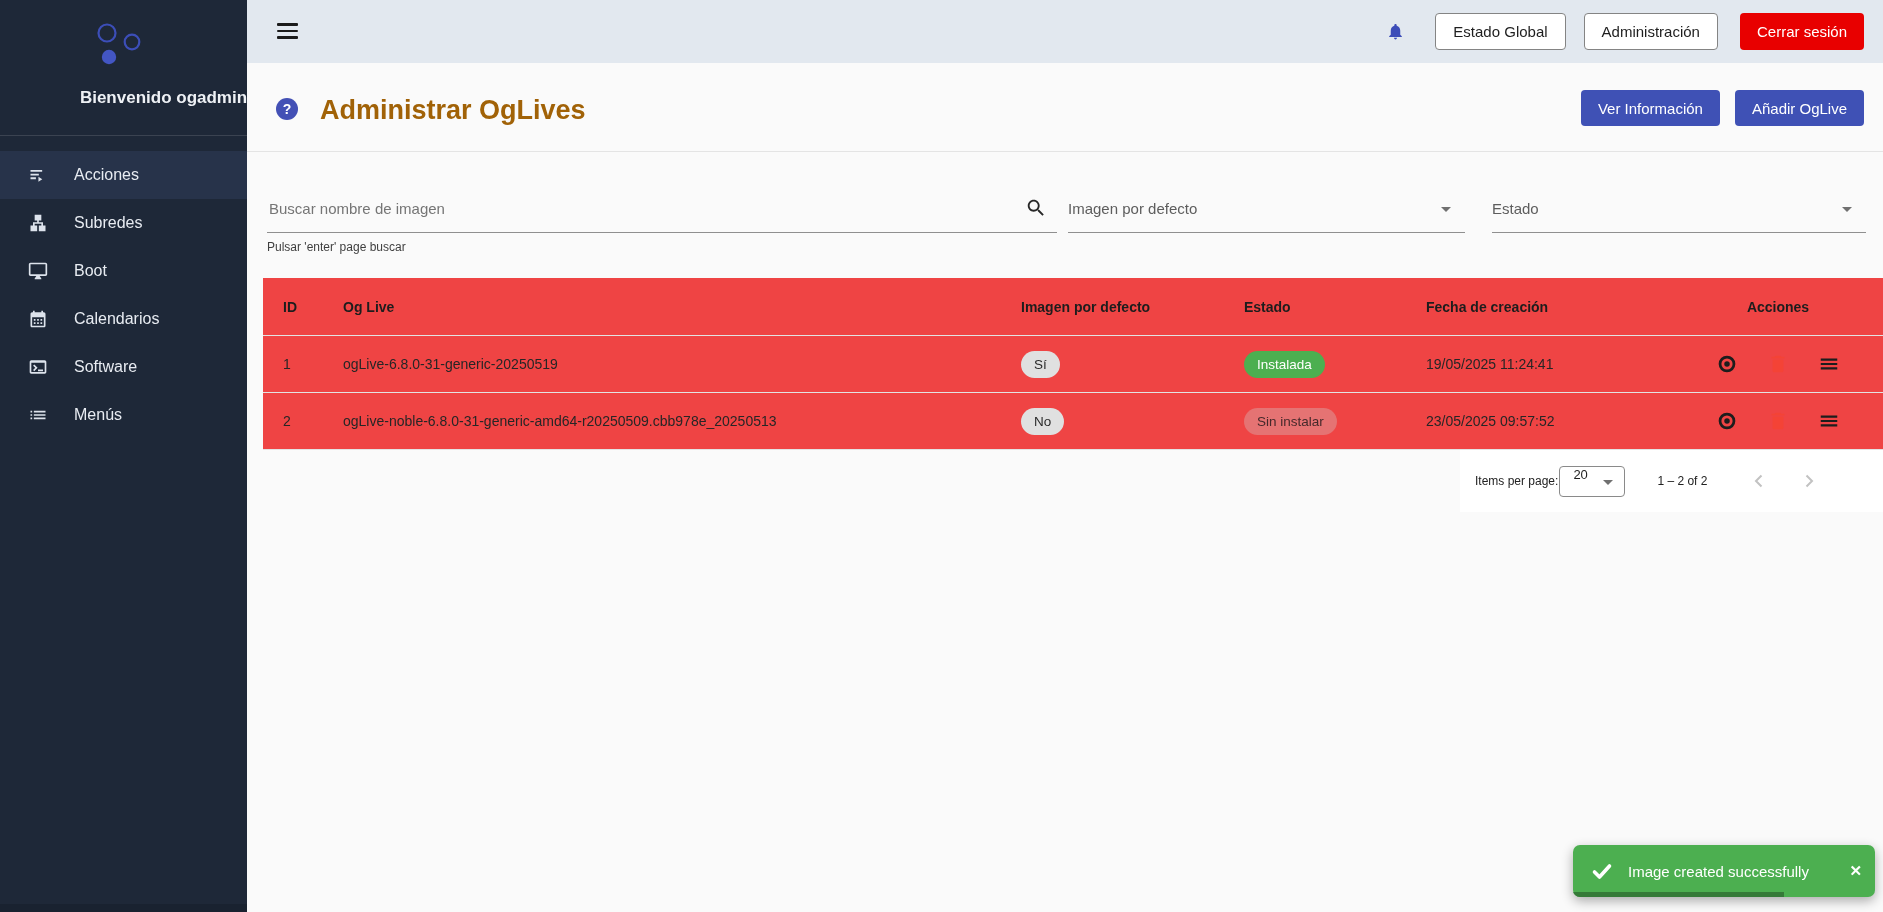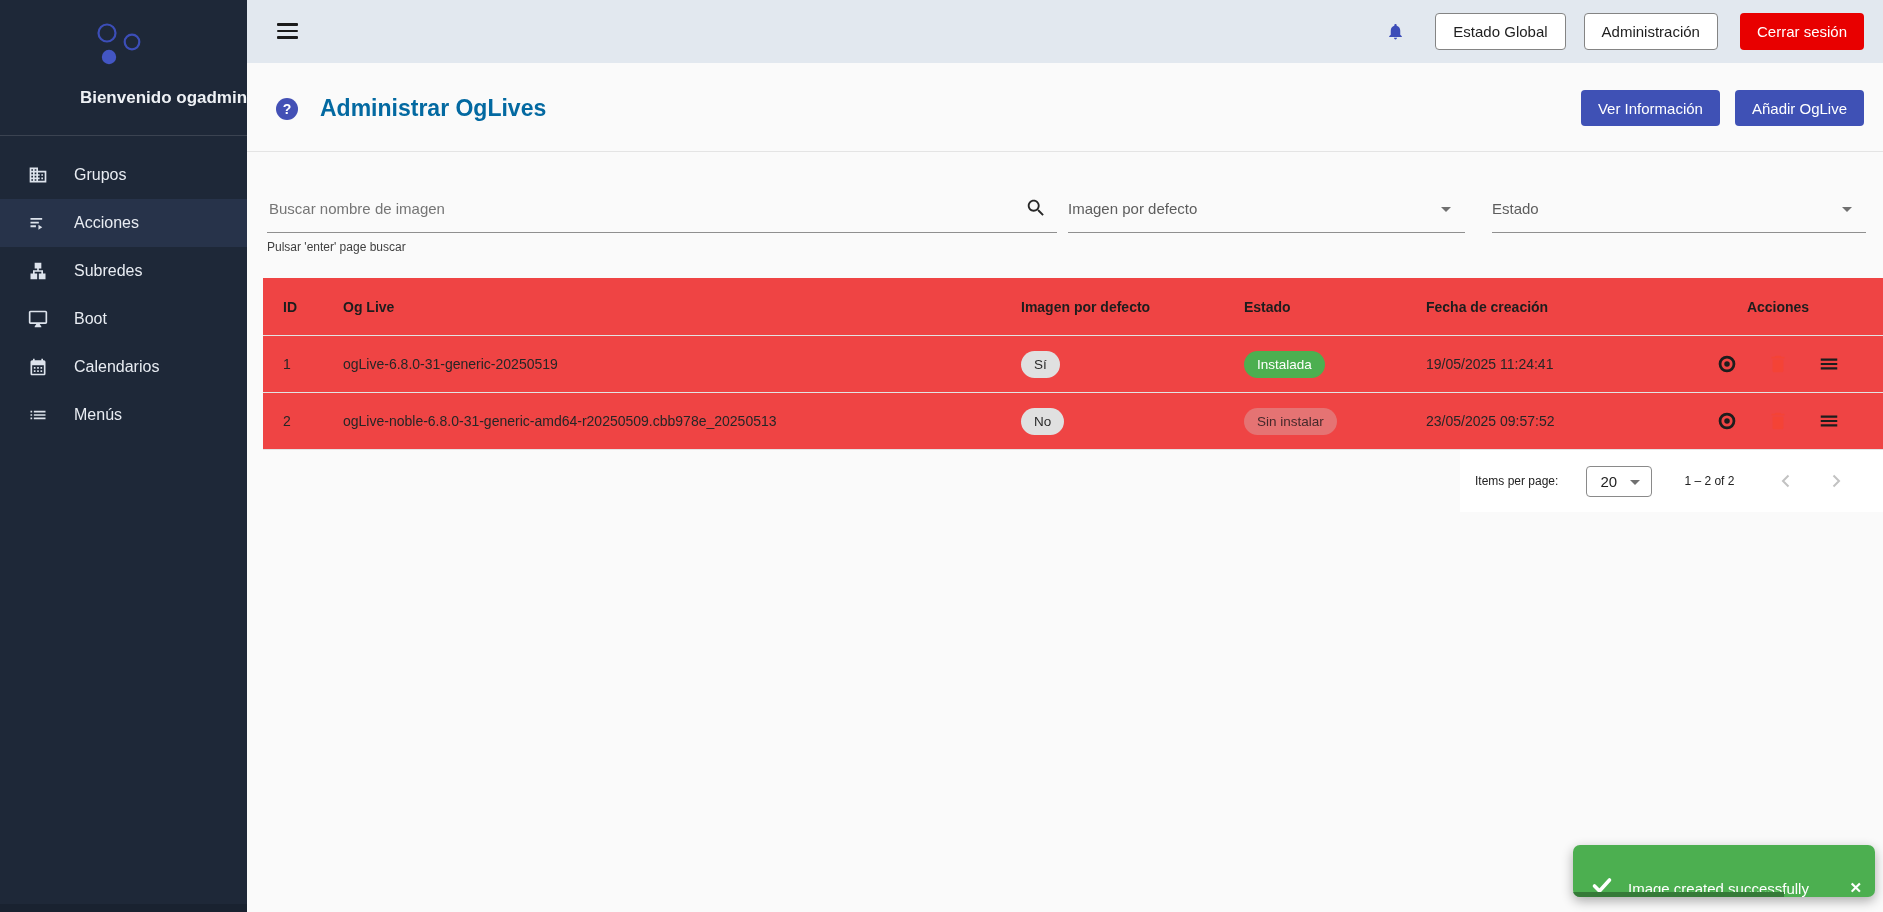--- a/index.html
+++ b/index.html
@@ -33,21 +33,21 @@
          font-family:"Liberation Sans", sans-serif; }
   .btn-outline { background:#ffffff; border:1px solid #848484; color:#1e1e1e; margin-left:18px; }
   .btn-danger { background:#e80000; border:none; color:#ffffff; margin-left:22px; }
 
   
   .page-header { position:absolute; left:247px; top:63px; width:1636px; height:89px;
                  border-bottom:1px solid #e4e4e4; background:#fafafa; }
   .help-badge { position:absolute; left:29px; top:35px; width:22px; height:22px; border-radius:50%;
                 background:#4350b5; color:#fff; font-size:14px; font-weight:bold;
                 display:flex; align-items:center; justify-content:center; cursor:pointer; }
-  .page-title { position:absolute; left:73px; top:32px; font-size:23px; font-weight:bold; color:#0369a1; }
+  .page-title { position:absolute; left:73px; top:32px; font-size:27px; font-weight:bold; color:#a16207; }
   .header-actions { position:absolute; right:19px; top:27px; display:flex; gap:15px; }
   .btn-primary { background:#3f51b5; color:#fff; border:none; height:36px; }
 
   
   .filters { position:absolute; left:247px; top:152px; width:1636px; height:126px; }
   .search-field { position:absolute; left:20px; top:33px; width:790px; height:48px;
                   border-bottom:1px solid #8f8f8f; }
   .search-field input { width:740px; height:46px; border:none; outline:none; background:transparent;
                         font-size:15px; color:#3d3d3d; font-family:"Liberation Sans", sans-serif; }
   .search-field input::placeholder { color:#757575; opacity:1; }
@@ -76,60 +76,52 @@
   .chip-salmon { background:#e57373; color:#45292b; }
   .icon-btn { width:22px; height:22px; cursor:pointer; }
   .icon-eye { color:#1d1d1d; }
   .icon-trash { color:#f44336; }
   .icon-rowmenu { color:#1d1d1d; }
 
   
   .paginator { position:absolute; left:1460px; top:450px; width:423px; height:62px; background:#ffffff;
                display:flex; align-items:center; font-size:12px; color:#222222; }
   .pp-label { margin-left:15px; }
-  .pp-select { margin-left:28px; width:66px; height:31px; border:1px solid #8a8a8a; border-radius:4px;
-               display:flex; align-items:center; padding-left:13px; position:relative; cursor:pointer;
-               font-size:15px; color:#1f1f1f; }
+  .pp-select { margin-left:1px; width:66px; height:31px; border:1px solid #8a8a8a; border-radius:4px;
+               display:flex; align-items:flex-start; padding-left:13px; position:relative; cursor:pointer;
+               font-size:13px; color:#1f1f1f; }
   .pp-select .select-arrow { right:11px; top:13px; }
   .pp-range { margin-left:32px; }
   .pp-chevron { width:24px; height:24px; color:#c2c2c2; cursor:default; }
   .pp-prev { margin-left:40px; }
   .pp-next { margin-left:26px; }
 
   
   .toast { position:absolute; left:1573px; top:845px; width:302px; height:52px; background:#4caf50;
-           border-radius:7px; box-shadow:0 4px 12px rgba(0,0,0,0.32); display:flex; align-items:flex-end;
+           border-radius:7px; box-shadow:0 4px 12px rgba(0,0,0,0.32); display:flex; align-items:center;
            color:#ffffff; overflow:hidden; }
   .toast-check { width:24px; height:24px; margin-left:17px; flex:0 0 24px; }
   .toast-msg { margin-left:14px; font-size:15px; }
   .toast-close { margin-left:auto; margin-right:13px; font-size:15px; font-weight:bold; cursor:pointer; }
   .toast-progress { position:absolute; left:0; bottom:0; height:5px; width:70%; background:#357a38; }
 </style>
 </head>
 <body>
 
 <div class="app">
 
   <aside class="sidebar">
     <svg class="logo" viewBox="0 0 247 52">
       <circle cx="107" cy="15" r="8.5" fill="none" stroke="#3c4eb8" stroke-width="2.2"></circle>
       <circle cx="132" cy="24" r="7.3" fill="none" stroke="#3c4eb8" stroke-width="2.2"></circle>
       <circle cx="109" cy="39" r="7.2" fill="#4356c4"></circle>
     </svg>
     <div class="welcome">Bienvenido ogadmin</div>
     <div class="side-divider"></div>
     <nav class="side-nav">
-      <div class="side-item">
-        <span class="side-icon">
-          <svg viewBox="0 0 24 24" fill="currentColor">
-              <path d="M12 7V3H2v18h20V7H12zM6 19H4v-2h2v2zm0-4H4v-2h2v2zm0-4H4V9h2v2zm0-4H4V5h2v2zm4 12H8v-2h2v2zm0-4H8v-2h2v2zm0-4H8V9h2v2zm0-4H8V5h2v2zm10 12h-8v-2h2v-2h-2v-2h2v-2h-2V9h8v10zm-2-8h-2v2h2v-2zm0 4h-2v2h2v-2z"></path>
-            </svg>
-        </span>
-        <span>Grupos</span>
-      </div>
       <div class="side-item active">
         <span class="side-icon">
           <svg viewBox="0 0 24 24" fill="currentColor">
               <path d="M3 6h14v2.2H3zM3 10.4h10v2.2H3zM3 14.8h6.5V17H3z"></path>
               <path d="M12.5 14.2l4.6 2.9-4.6 2.9z"></path>
             </svg>
         </span>
         <span>Acciones</span>
       </div>
       <div class="side-item">
@@ -148,20 +140,28 @@
         </span>
         <span>Boot</span>
       </div>
       <div class="side-item">
         <span class="side-icon">
           <svg viewBox="0 0 24 24" fill="currentColor">
               <path d="M19 4h-1V2h-2v2H8V2H6v2H5c-1.1 0-2 .9-2 2v14c0 1.1.9 2 2 2h14c1.1 0 2-.9 2-2V6c0-1.1-.9-2-2-2zm0 16H5V10h14v10zM9 14H7v-2h2v2zm4 0h-2v-2h2v2zm4 0h-2v-2h2v2zm-8 4H7v-2h2v2zm4 0h-2v-2h2v2zm4 0h-2v-2h2v2z"></path>
             </svg>
         </span>
         <span>Calendarios</span>
+      </div>
+      <div class="side-item">
+        <span class="side-icon">
+          <svg viewBox="0 0 24 24" fill="currentColor">
+              <path d="M20 4H4c-1.1 0-2 .9-2 2v12c0 1.1.9 2 2 2h16c1.1 0 2-.9 2-2V6c0-1.1-.9-2-2-2zm0 14H4V7h16v11zm-2-1h-6v-2h6v2zM7.5 17l-1.4-1.4 2.6-2.6-2.6-2.6L7.5 9l4 4-4 4z"></path>
+            </svg>
+        </span>
+        <span>Software</span>
       </div>
       <div class="side-item">
         <span class="side-icon">
           <svg viewBox="0 0 24 24" fill="currentColor">
               <path d="M3 13h2v-2H3v2zm0 4h2v-2H3v2zm0-8h2V7H3v2zm4 4h14v-2H7v2zm0 4h14v-2H7v2zM7 7v2h14V7H7z"></path>
             </svg>
         </span>
         <span>Menús</span>
       </div>
     </nav>

